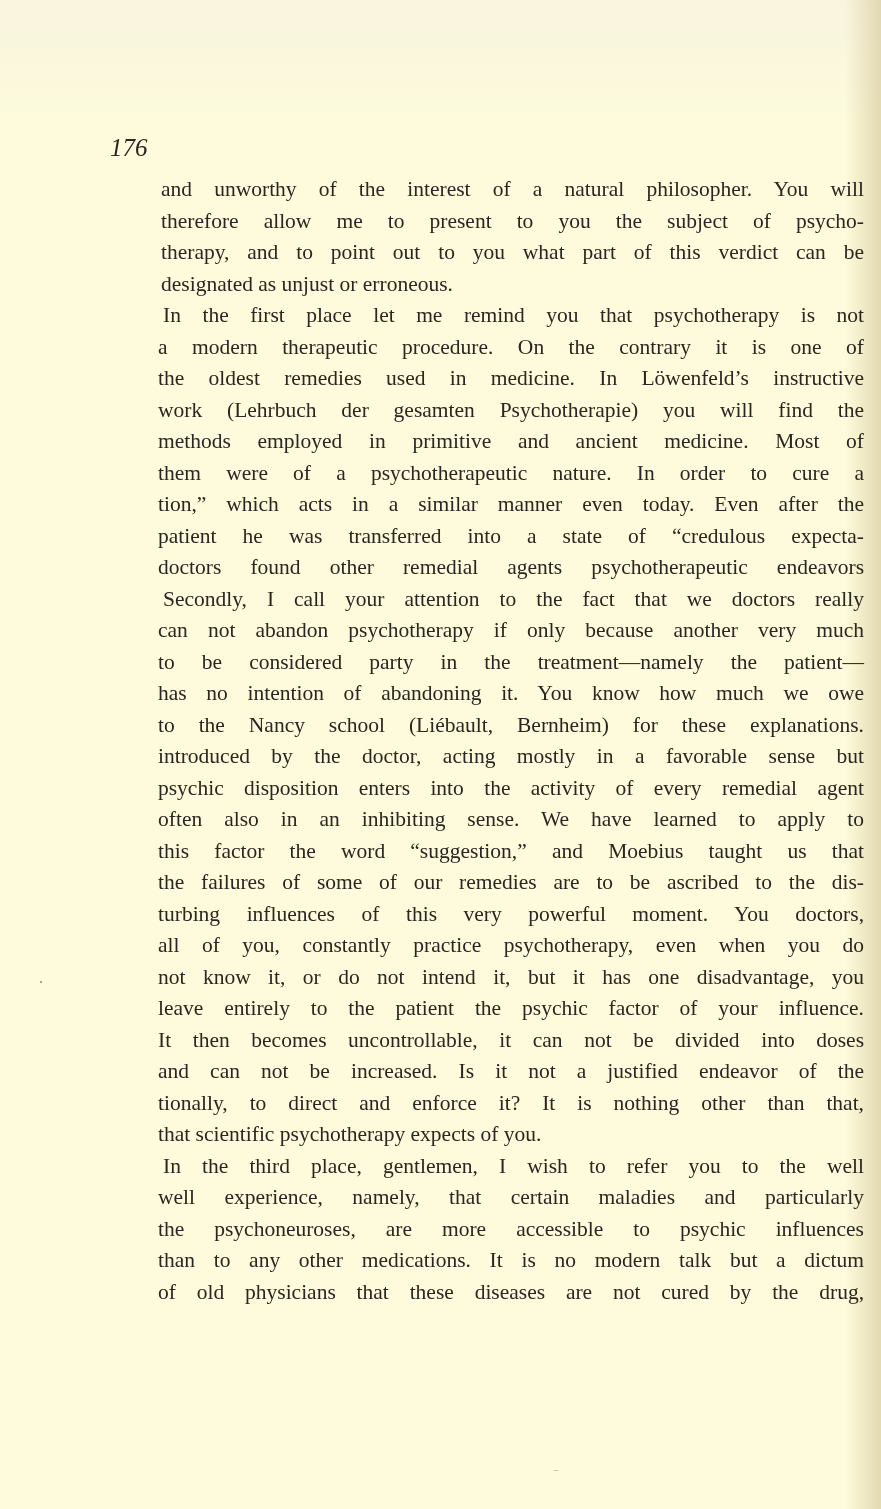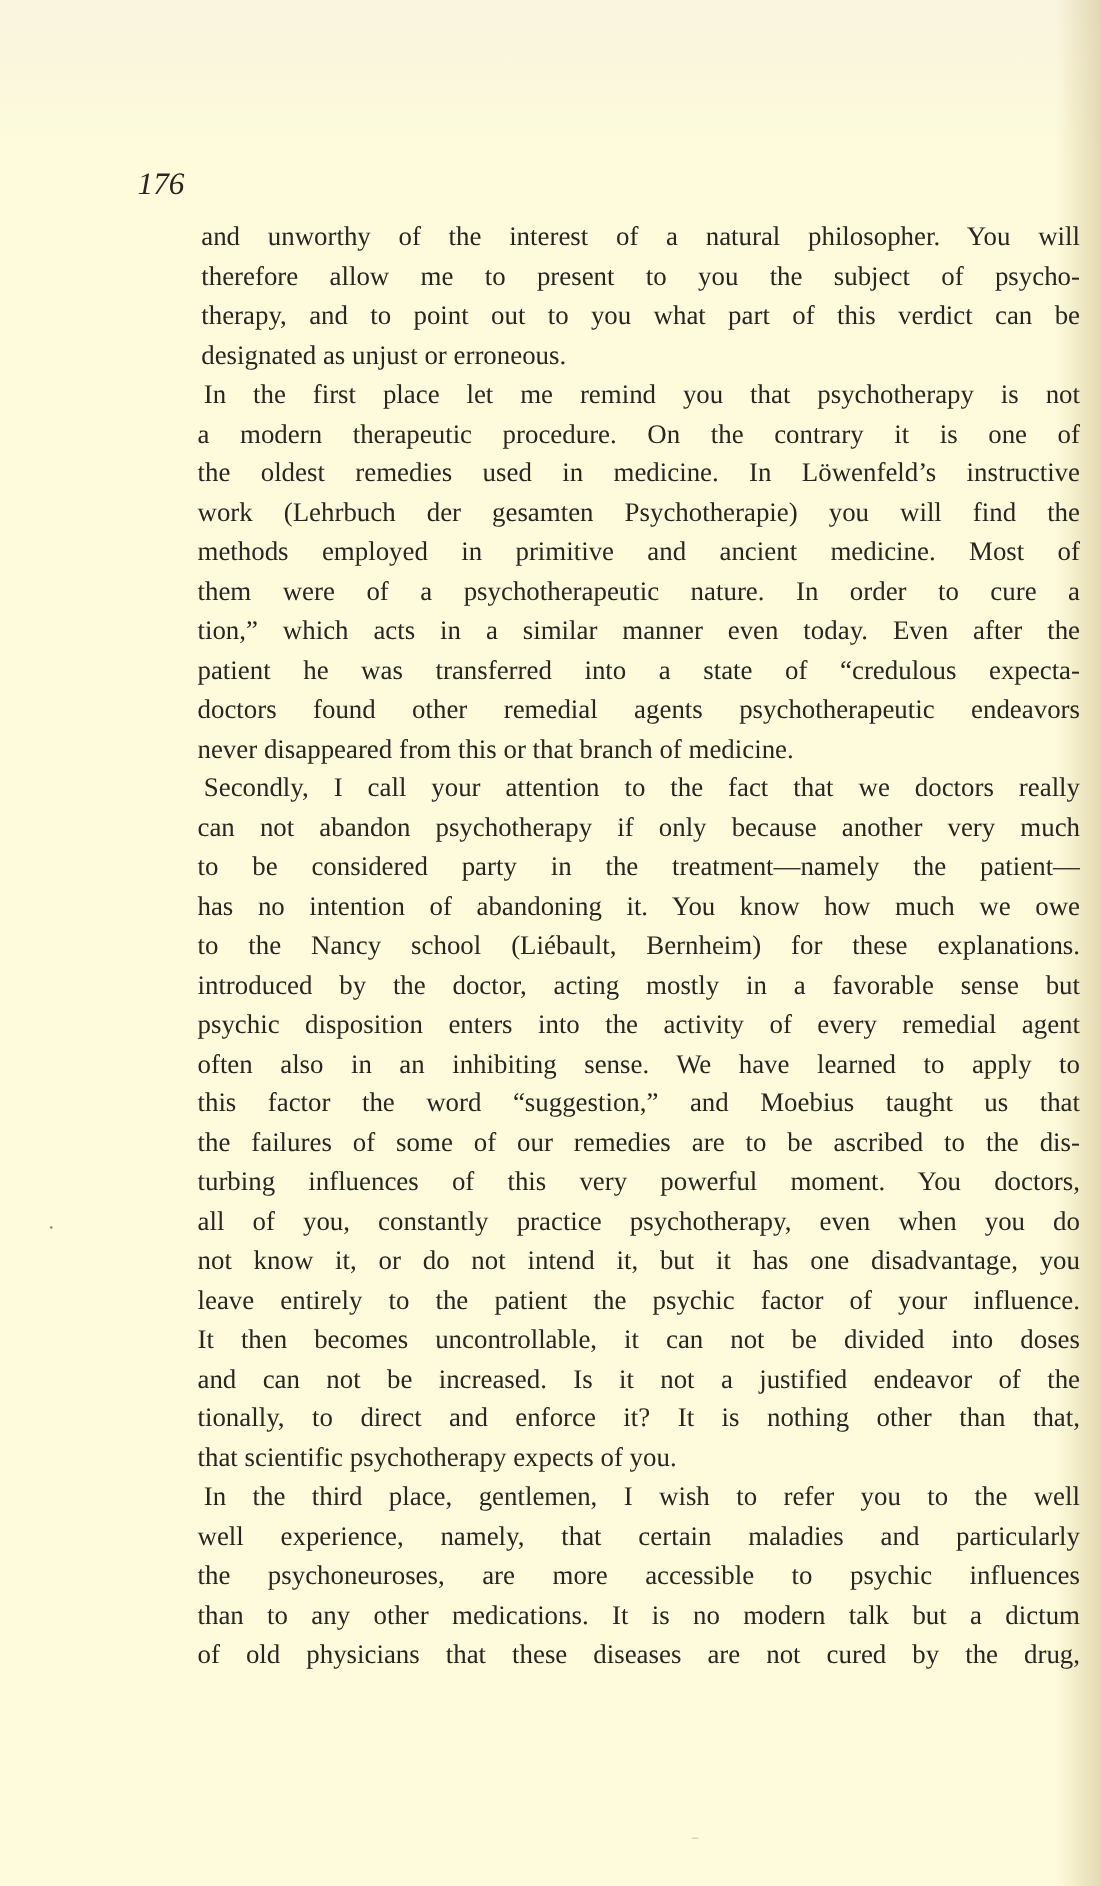--- a/index.html
+++ b/index.html
@@ -91,21 +91,20 @@
 
     <span class="line" style="padding-left:2px">In the first place let me remind you that psychotherapy is not</span>
     <span class="line" style="margin-left:-3px">a modern therapeutic procedure.  On the contrary it is one of</span>
     <span class="line" style="margin-left:-3px">the oldest remedies used in medicine.  In Löwenfeld’s instructive</span>
     <span class="line" style="margin-left:-3px">work (Lehrbuch der gesamten Psychotherapie) you will find the</span>
     <span class="line" style="margin-left:-3px">methods employed in primitive and ancient medicine.  Most of</span>
     <span class="line" style="margin-left:-3px">them were of a psychotherapeutic nature.  In order to cure a</span>
     <span class="line" style="margin-left:-3px">tion,” which acts in a similar manner even today.  Even after the</span>
     <span class="line" style="margin-left:-3px">patient he was transferred into a state of “credulous expecta-</span>
     <span class="line" style="margin-left:-3px">doctors found other remedial agents psychotherapeutic endeavors</span>
-    <span class="line last" style="margin-left:-3px">never disappeared from this or that branch of medicine.</span>
 
     <span class="line" style="padding-left:2px">Secondly, I call your attention to the fact that we doctors really</span>
     <span class="line" style="margin-left:-3px">can not abandon psychotherapy if only because another very much</span>
     <span class="line" style="margin-left:-3px">to be considered party in the treatment—namely the patient—</span>
     <span class="line" style="margin-left:-3px">has no intention of abandoning it.  You know how much we owe</span>
     <span class="line" style="margin-left:-3px">to the Nancy school (Liébault, Bernheim) for these explanations.</span>
     <span class="line" style="margin-left:-3px">introduced by the doctor, acting mostly in a favorable sense but</span>
     <span class="line" style="margin-left:-3px">psychic disposition enters into the activity of every remedial agent</span>
     <span class="line" style="margin-left:-3px">often also in an inhibiting sense.  We have learned to apply to</span>
     <span class="line" style="margin-left:-3px">this factor the word “suggestion,” and Moebius taught us that</span>

